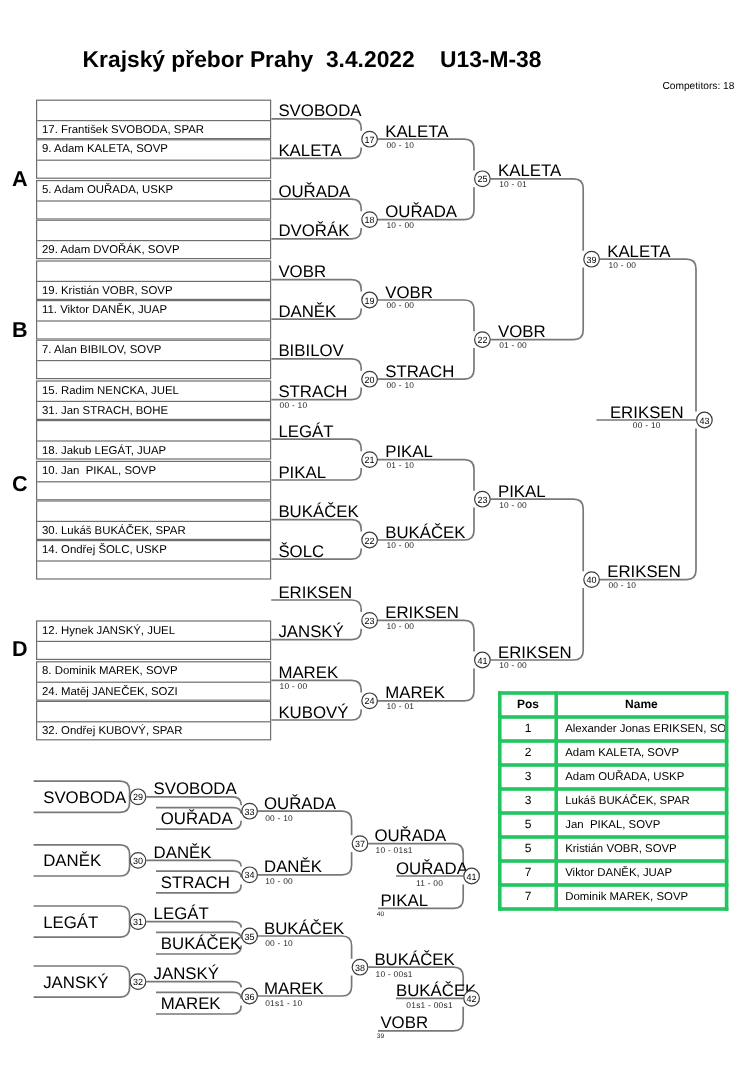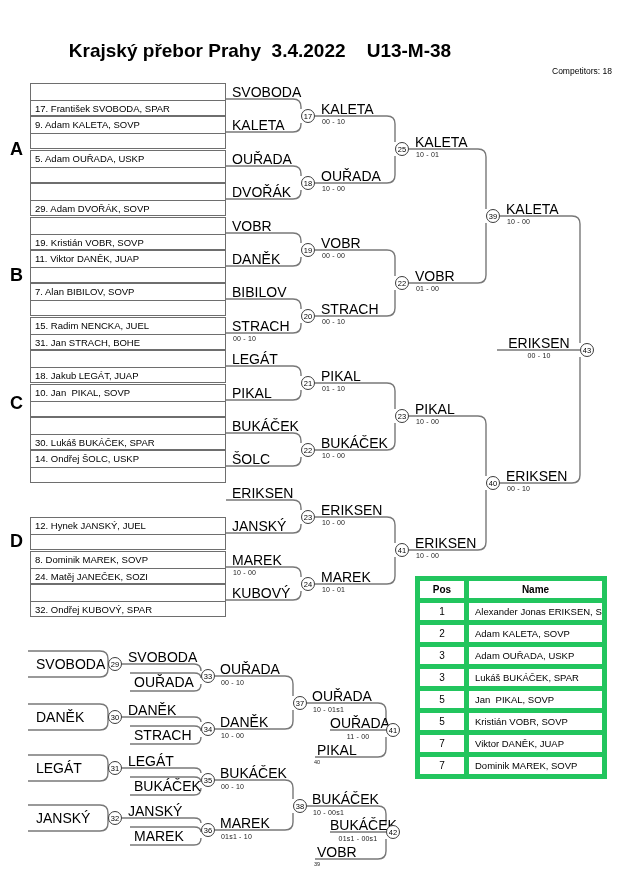--- a/index.html
+++ b/index.html
@@ -12,21 +12,21 @@
   .er{height:15px;line-height:15px;font-size:9.5px;padding-left:4px;white-space:pre;overflow:hidden;}
   .er.t{border-bottom:1px solid #6e6e6e;height:15.5px;line-height:15.5px;}
   .wl{position:absolute;font-size:14px;height:12px;line-height:12px;white-space:pre;}
   .sc{position:absolute;font-size:7px;height:8px;line-height:8px;white-space:pre;color:#222;letter-spacing:.2px;}
   .mc{position:absolute;width:14px;height:14px;border:1px solid #3c3c3c;border-radius:50%;background:#fff;font-size:7.5px;line-height:13px;text-align:center;box-sizing:border-box;z-index:3;}
   .ctr{text-align:center;width:56px;}
   .fctr{text-align:center;width:84px;}
   .tiny{position:absolute;font-size:5.5px;height:6px;line-height:6px;color:#222;}
   .rtitle{position:absolute;left:415px;top:556px;width:192px;text-align:center;font-size:12px;font-weight:bold;}
   .rtable{position:absolute;left:415px;top:576px;width:192px;border-collapse:collapse;border:2px solid #000;background:#fff;table-layout:fixed;}
-  .rtable th,.rtable td{border:5px solid #22c55e;height:17px;padding:0;}
+  .rtable th,.rtable td{border:3px solid #22c55e;height:17px;padding:0;}
   .rtable th{font-size:10px;font-weight:bold;text-align:center;}
   .rtable td.pos{width:44px;text-align:center;font-size:10px;}
   .rtable td.name{padding-left:6px;font-size:9.5px;white-space:pre;overflow:hidden;}
   .rtable th.pos{width:44px;}
 </style>
 </head>
 <body>
 
 <div id="page">
 

